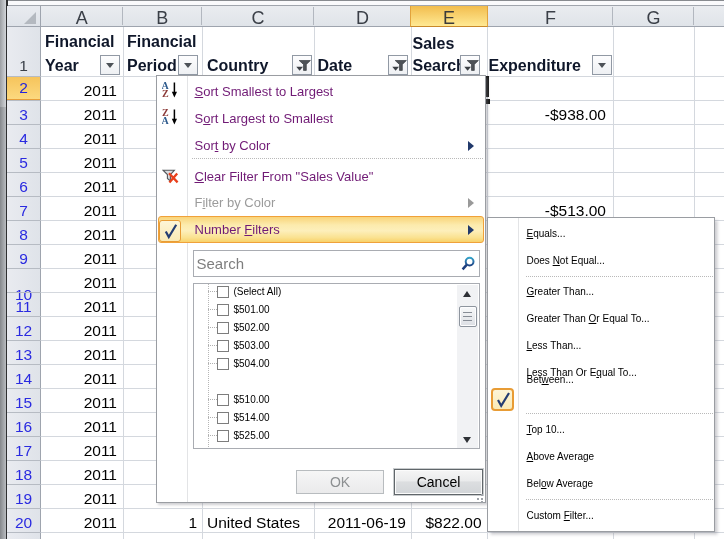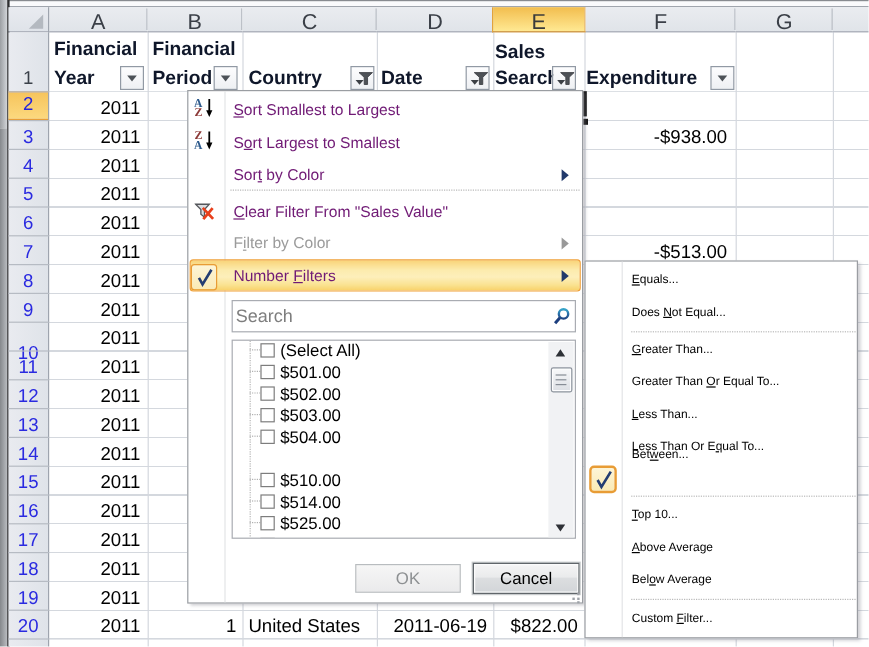--- a/index.html
+++ b/index.html
@@ -44,21 +44,21 @@
 .arrow{width:0;height:0;border:5px solid transparent;border-right:0;}
 .arr-b{border-left:6px solid #21396b;}
 .arr-g{border-left:6px solid #999;}
 #nf{left:157.5px;top:216px;width:326.5px;height:27px;border:1px solid #f0a13a;border-radius:3px;background:linear-gradient(#f9d479,#fcebad 32%,#fdefbb 55%,#fae291 82%,#f8d26a);box-sizing:border-box;}
 .checkbox{border:1px solid #e89c35;border-radius:3px;background:linear-gradient(#fdf5d7,#faeab6);box-sizing:border-box;}
 
 #search{left:192.5px;top:249.5px;width:287.5px;height:27px;border:1px solid #a9acb2;box-sizing:border-box;background:#fff;}
 #search .ph{position:absolute;left:3px;top:0;font-size:15px;color:#7e7e7e;line-height:26px;}
 
 #list{left:192.5px;top:283px;width:287.5px;height:165.5px;border:1px solid #a9acb2;box-sizing:border-box;background:#fff;overflow:hidden;}
-.li{position:absolute;left:0;width:260px;height:18px;font-size:14px;text-decoration:underline;}
+.li{position:absolute;left:0;width:260px;height:18px;font-size:10px;text-decoration:underline;}
 .li .cb{position:absolute;left:23px;top:1.5px;width:12.5px;height:12.5px;border:1px solid #7d7d7d;background:#fff;box-sizing:border-box;}
 .li .lt{position:absolute;left:40px;top:0;line-height:16px;}
 .li::before{content:"";position:absolute;left:14px;top:7px;width:9px;border-top:1px dotted #b0b0b0;}
 
 #sb{position:absolute;right:1px;top:1px;width:21px;height:163px;background:#f1f2f4;}
 .sbb{position:absolute;left:0;width:21px;height:18.5px;}
 .sbt{position:absolute;left:1.5px;top:20.5px;width:18px;height:21px;background:linear-gradient(#f8f9fa,#dcdfe4);border:1px solid #8e959e;border-radius:2px;box-sizing:border-box;box-shadow:inset 0 0 0 1px #fdfdfe;}
 
 .btn{font-size:14px;text-align:center;box-sizing:border-box;}
 #okb{left:296px;top:470px;width:88px;height:24px;line-height:22px;border:1px solid #b8bcbf;background:linear-gradient(#f6f6f6,#eaeaeb);color:#8d9092;}

